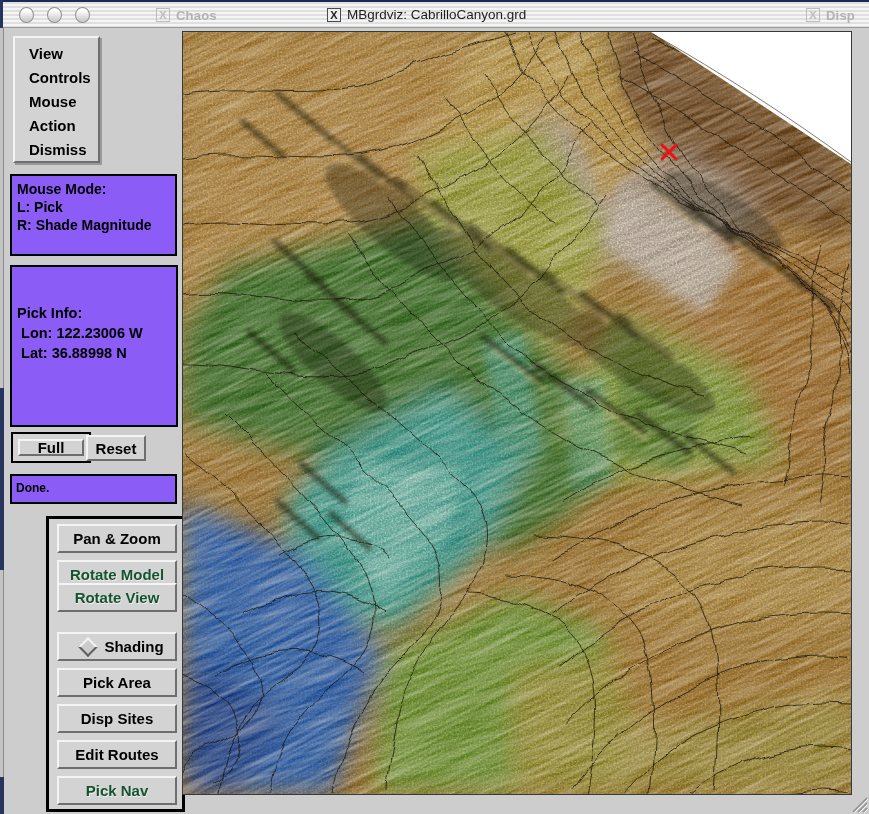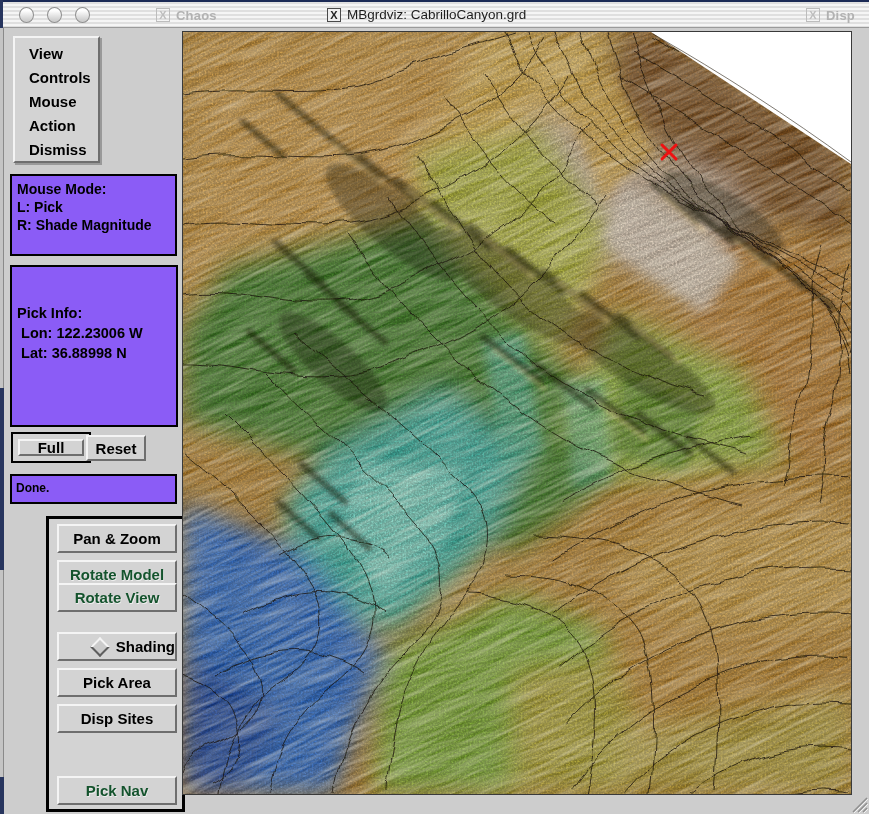--- a/index.html
+++ b/index.html
@@ -68,21 +68,21 @@
     position:absolute;left:11px;top:432px;width:80px;height:31px;
     border:2px solid #000;background:#d3d3d3;padding:5px;box-sizing:border-box;
   }
   .full-btn{width:100%;height:100%}
   .reset-btn{position:absolute;left:86px;top:435px;width:60px;height:26px}
   .control-panel{
     position:absolute;left:10px;top:516px;width:139px;height:296px;
     border:3px solid #000;background:#d3d3d3;box-sizing:border-box;margin-left:36px;
   }
   .ctl{position:absolute;left:8px;width:120px;height:29px}
-  .ctl.shading{justify-content:flex-end;padding-left:8px}
+  .ctl.shading{justify-content:center;padding-left:8px}
   .disabled{color:#14532d;text-shadow:.7px .7px 0 #efefef}
   .diamond{
     width:10px;height:10px;background:#cbcbcb;transform:rotate(45deg);
     border-top:2px solid #f4f4f4;border-left:2px solid #f4f4f4;
     border-right:2px solid #5e5e5e;border-bottom:2px solid #5e5e5e;
     margin:0 9px 0 3px;flex:none;box-sizing:content-box;
   }
   
   .map-wrap{
     position:absolute;left:182px;top:31px;width:668px;height:762px;
@@ -144,20 +144,21 @@
 <div class="control-panel">
   <div class="push raised ctl" style="top:5px">Pan &amp; Zoom</div>
   <div class="push raised ctl disabled" style="top:41px">Rotate Model</div>
   <div class="push raised ctl disabled" style="top:64px">Rotate View</div>
   <div class="push raised ctl shading" style="top:113px">
     <span class="diamond"></span>
     <span>Shading</span>
   </div>
   <div class="push raised ctl" style="top:149px">Pick Area</div>
   <div class="push raised ctl" style="top:185px">Disp Sites</div>
+  <div class="push raised ctl" style="top:221px">Edit Routes</div>
   <div class="push raised ctl disabled" style="top:257px">Pick Nav</div>
 </div>
 
 <div class="map-wrap">
 <svg viewBox="0 0 668 762" width="668" height="762" xmlns="http://www.w3.org/2000/svg">
   <defs>
     <filter id="soft" filterUnits="userSpaceOnUse" x="-60" y="-60" width="800" height="900">
           <feGaussianBlur stdDeviation="13"></feGaussianBlur>
         </filter>
     <filter id="soft2" filterUnits="userSpaceOnUse" x="-60" y="-60" width="800" height="900">

